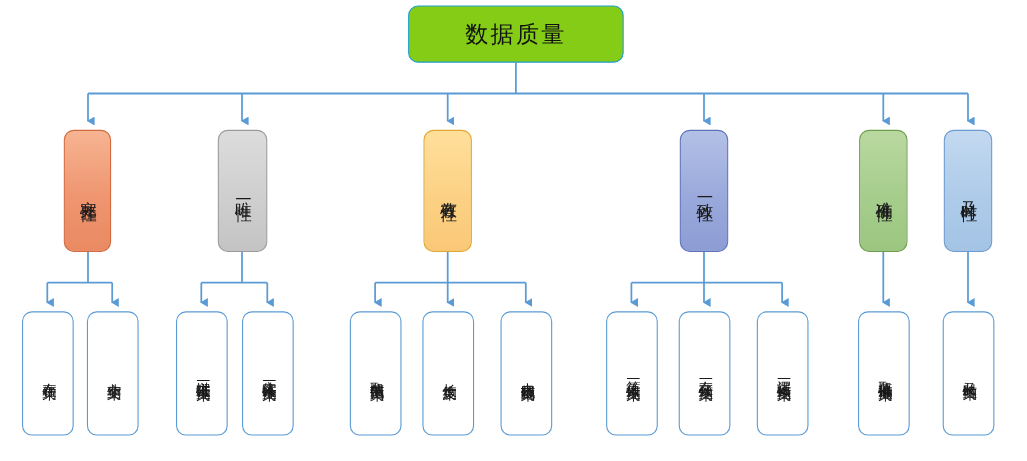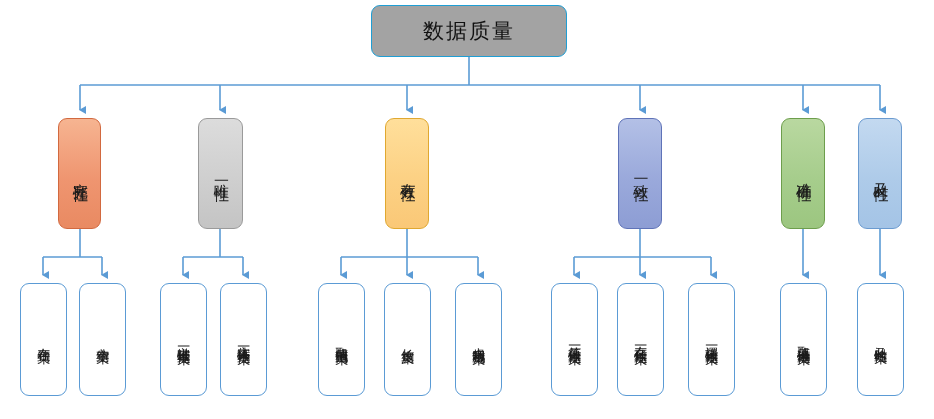--- a/index.html
+++ b/index.html
@@ -11,21 +11,21 @@
     writing-mode:vertical-rl;
     text-orientation:upright;
     letter-spacing:2px;
     line-height:1.05;
     color:#1a1a1a;
     white-space:nowrap;
   }
   
   .root{
     left:371px;top:5px;width:196px;height:52px;
-    background:#a3a3a3;border:1px solid #1f9ed4;border-radius:9px;
+    background:#84cc16;border:1px solid #1f9ed4;border-radius:9px;
   }
   .root .label{
     writing-mode:horizontal-tb;text-orientation:mixed;
     font-size:21px;letter-spacing:2px;color:#111;
   }
   
   .lvl2{
     top:118px;height:111px;border-radius:9px;border-width:1px;border-style:solid;
   }
   .lvl2 .label{font-size:15px;}

